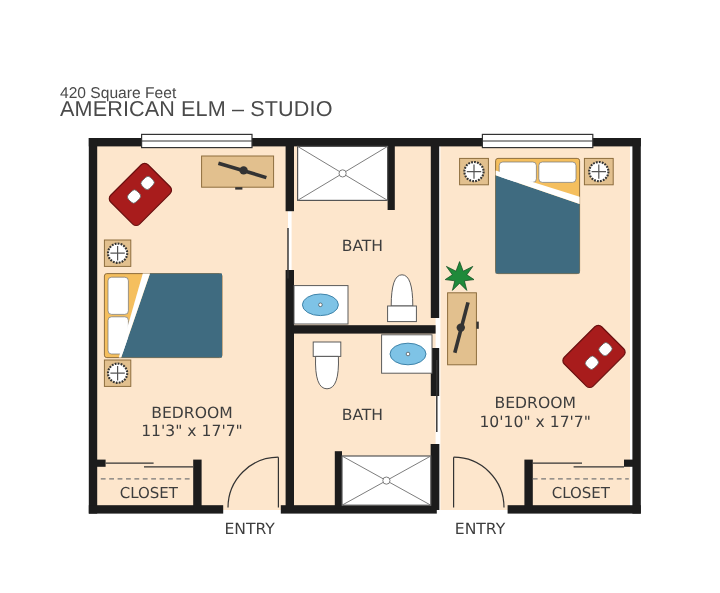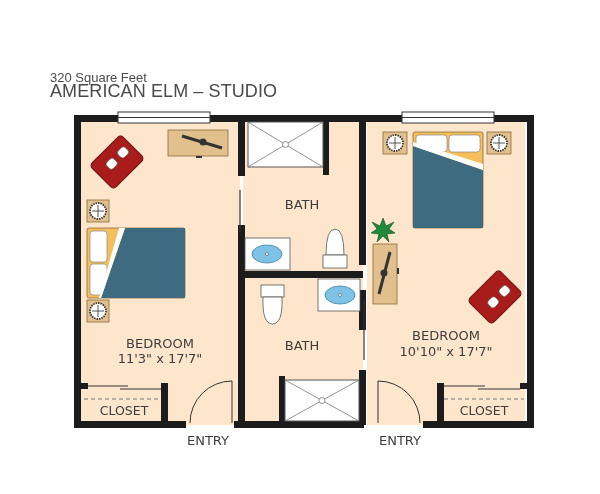--- a/index.html
+++ b/index.html
@@ -8,21 +8,21 @@
     .title { position: absolute; left: 50px; top: 48px; font-size: 18px; color: #4a4a4a;
              letter-spacing: 0.1px; font-weight: normal; margin-top: 33px; }
     .subtitle { position: absolute; left: 50px; top: 70px; font-size: 13px; color: #4a4a4a; }
     svg { position: absolute; left: 0; top: 0; }
     .lbl { font-family: "DejaVu Sans", sans-serif; fill: #3d3d3d; }
   </style>
 </head>
 <body>
 
 <div class="title">AMERICAN ELM – STUDIO</div>
-<div class="subtitle">320 Square Feet</div>
+<div class="subtitle">420 Square Feet</div>
 
 <svg width="600" height="494" viewBox="0 0 600 494">
 
   <g>
     <rect x="80" y="120" width="160" height="305" fill="#fde6cc"></rect>
     <rect x="243" y="120" width="120" height="305" fill="#fde6cc"></rect>
     <rect x="367" y="120" width="158" height="305" fill="#fde6cc"></rect>
   </g>
 
   <g fill="#1c1c1c">

